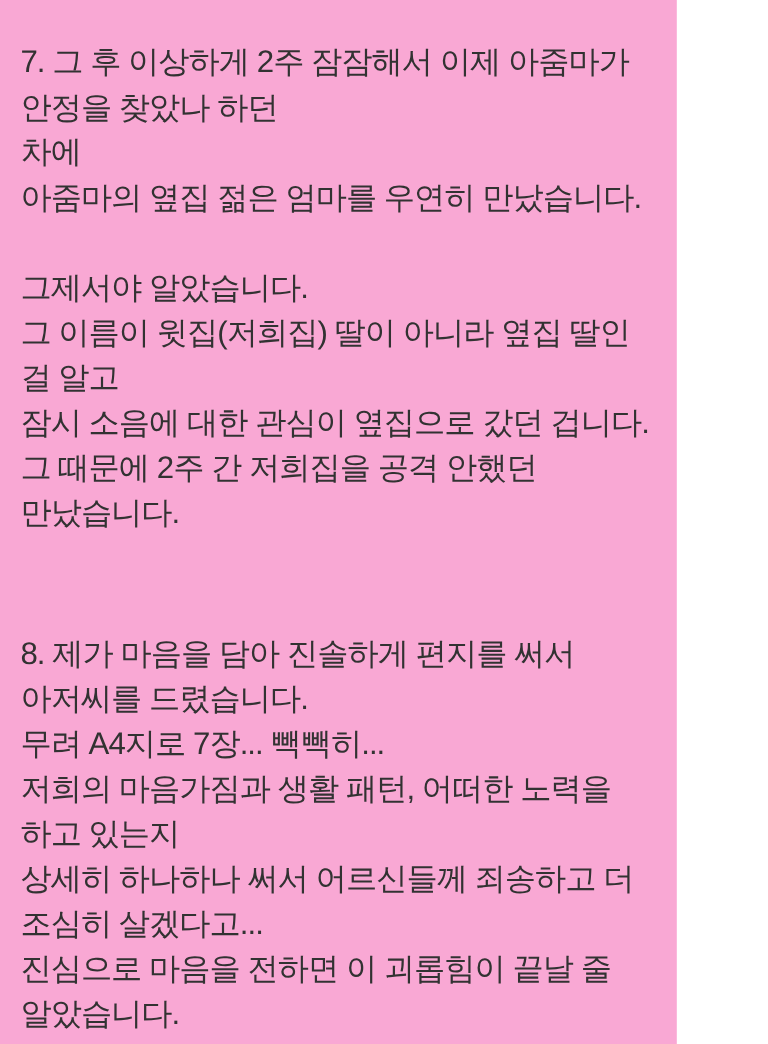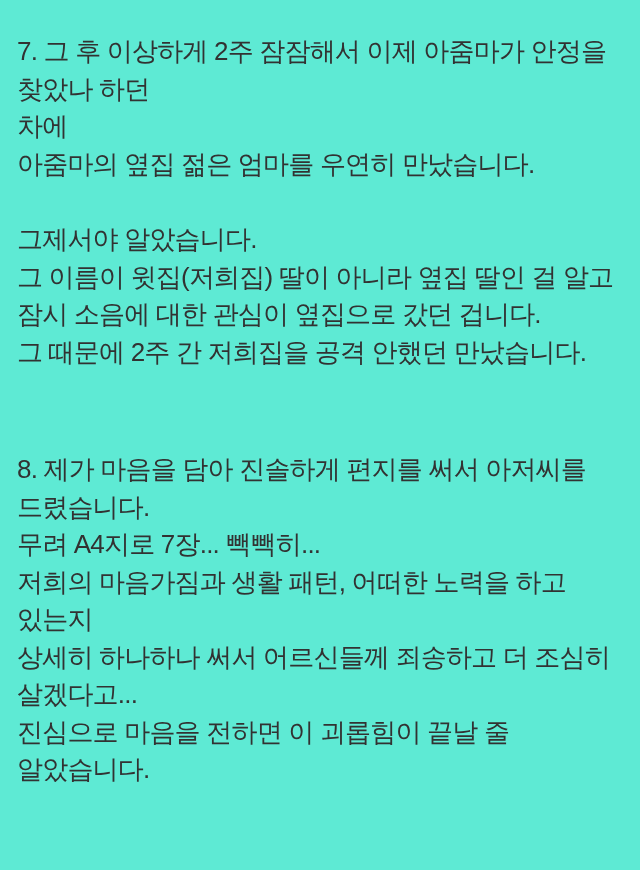--- a/index.html
+++ b/index.html
@@ -2,23 +2,23 @@
 <html lang="ko"><head>
 <meta charset="utf-8">
 <style>
   html, body {
     margin: 0;
     padding: 0;
     background: #ffffff;
   }
   .page {
     position: relative;
-    width: 640px;
+    width: 564px;
     height: 870px;
-    background: #5eead4;
+    background: #f9a8d4;
     overflow: hidden;
     box-sizing: border-box;
     padding: 33px 14px 0 17px;
   }
   .post-body {
     width: 100%;
   }
   .para {
     margin: 0 0 38px 0;
     font-family: "Liberation Sans", "DejaVu Sans", sans-serif;

